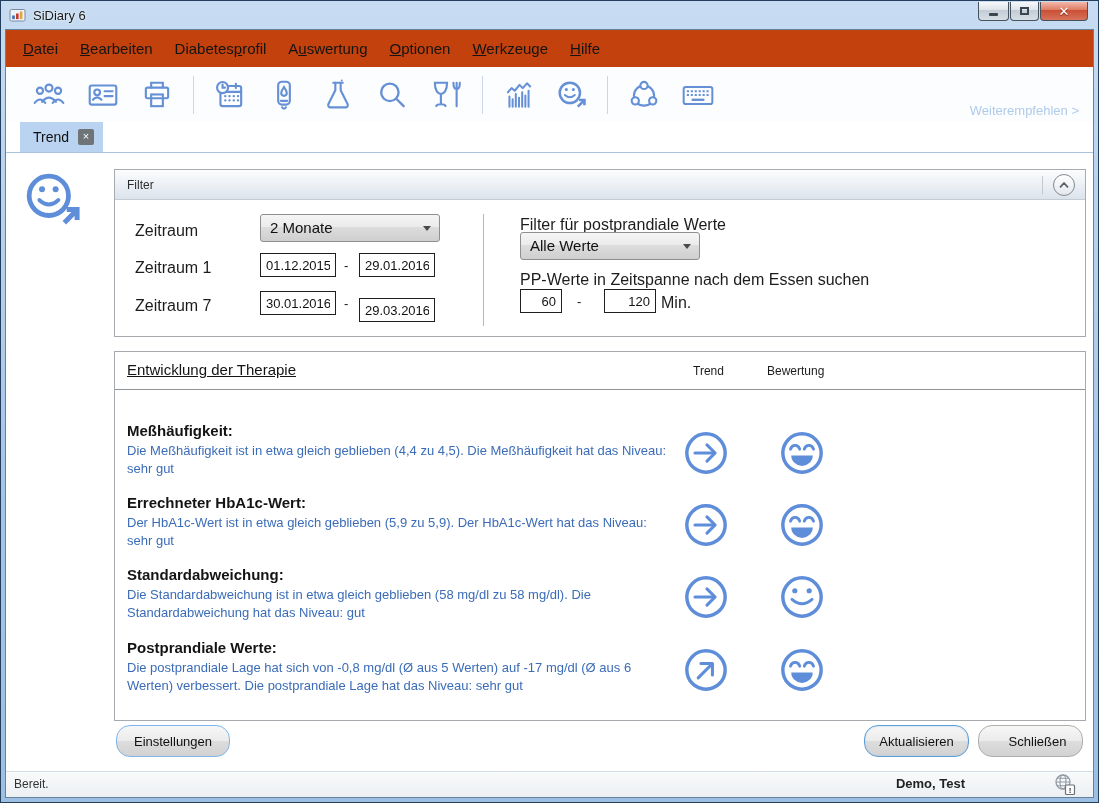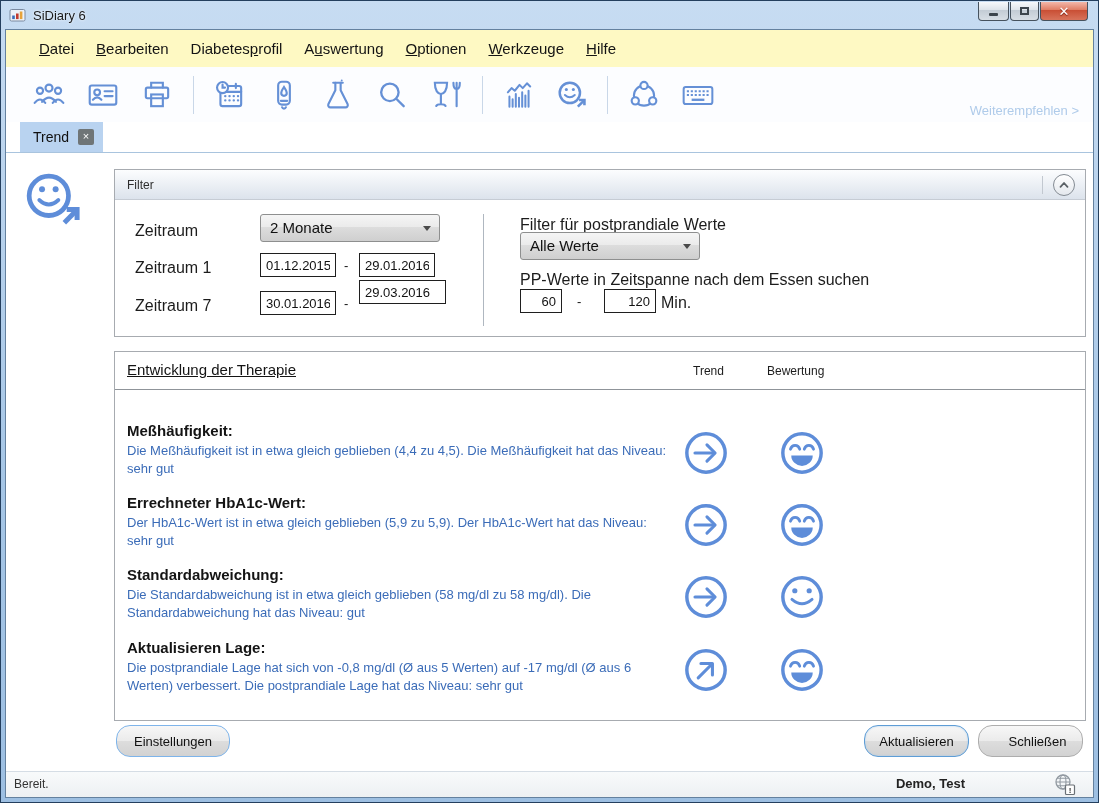--- a/index.html
+++ b/index.html
@@ -38,21 +38,21 @@
   }
   .glyph-min{width:9px;height:3px;background:#3C454D;border-radius:1px;margin-top:7px;}
   .glyph-res{width:9px;height:8px;border:2px solid #3C454D;background:transparent;}
   .glyph-cls{color:#fff;font-size:13px;font-weight:bold;line-height:1;text-shadow:0 1px 1px #7A2315;}
   
   .app-body{
     height:769px;border:1px solid #64819F;background:#fff;position:relative;overflow:hidden;
   }
   
   .menubar{
-    height:37px;background:#fef9c3;display:flex;align-items:center;padding-left:22px;
+    height:37px;background:#c2410c;display:flex;align-items:center;padding-left:6px;
     font-size:15px;color:#141414;
   }
   .menu-item{padding:0 11px;cursor:default;}
   .menu-item u{text-decoration:underline;}
   
   .toolbar{
     height:55px;background:#FCFDFF;display:flex;align-items:center;padding-left:16px;position:relative;
   }
   .tbicon{width:34px;height:34px;margin:0 10px;color:var(--tbblue);cursor:pointer;flex:0 0 auto;}
   .tbsep{width:1px;height:38px;background:#C9D7E8;margin:0 9px;flex:0 0 auto;}
@@ -312,21 +312,21 @@
         </div>
 
         <span class="flabel" style="left:20px;top:89px;">Zeitraum 1</span>
         <input class="dinput" style="left: 145px; top: 83px; width: 76px;" value="01.12.2015">
         <span class="dash" style="left:229px;top:88px;">-</span>
         <input class="dinput" style="left: 244px; top: 83px; width: 76px;" value="29.01.2016">
 
         <span class="flabel" style="left:20px;top:127px;">Zeitraum 7</span>
         <input class="dinput" style="left: 145px; top: 121px; width: 76px;" value="30.01.2016">
         <span class="dash" style="left:229px;top:126px;">-</span>
-        <input class="dinput" style="left: 244px; top: 110px; width: 87px;" value="29.03.2016">
+        <input class="dinput" style="left: 244px; top: 128px; width: 76px;" value="29.03.2016">
 
         <span class="vsep" style="left:368px;top:44px;height:112px;"></span>
 
         <span class="flabel" style="left:405px;top:46px;">Filter für postprandiale Werte</span>
         <div class="combo" style="left:405px;top:62px;width:180px;">
           <span>Alle Werte</span>
           <span class="combo-arrow"></span>
         </div>
         <span class="flabel" style="left:405px;top:101px;">PP-Werte in Zeitspanne nach dem Essen suchen</span>
         <input class="dinput num" style="left: 405px; top: 119px; width: 42px;" value="60">
@@ -368,21 +368,21 @@
           <div class="trow-desc">Die Standardabweichung ist in etwa gleich geblieben (58 mg/dl zu 58 mg/dl). Die Standardabweichung hat das Niveau: gut</div>
           <svg class="ticon ticon-trend" viewBox="0 0 48 48">
               <use href="#sym-arrow-right" xlink:href="#sym-arrow-right"></use>
             </svg>
           <svg class="ticon ticon-rating" viewBox="0 0 48 48">
               <use href="#sym-smiley-smile" xlink:href="#sym-smiley-smile"></use>
             </svg>
         </div>
 
         <div class="trow" style="top:287px;">
-          <div class="trow-title">Aktualisieren Lage:</div>
+          <div class="trow-title">Postprandiale Werte:</div>
           <div class="trow-desc">Die postprandiale Lage hat sich von -0,8 mg/dl (Ø aus 5 Werten) auf -17 mg/dl (Ø aus 6 Werten) verbessert. Die postprandiale Lage hat das Niveau: sehr gut</div>
           <svg class="ticon ticon-trend" viewBox="0 0 48 48">
               <use href="#sym-arrow-up-right" xlink:href="#sym-arrow-up-right"></use>
             </svg>
           <svg class="ticon ticon-rating" viewBox="0 0 48 48">
               <use href="#sym-smiley-laugh" xlink:href="#sym-smiley-laugh"></use>
             </svg>
         </div>
       </div>
 

